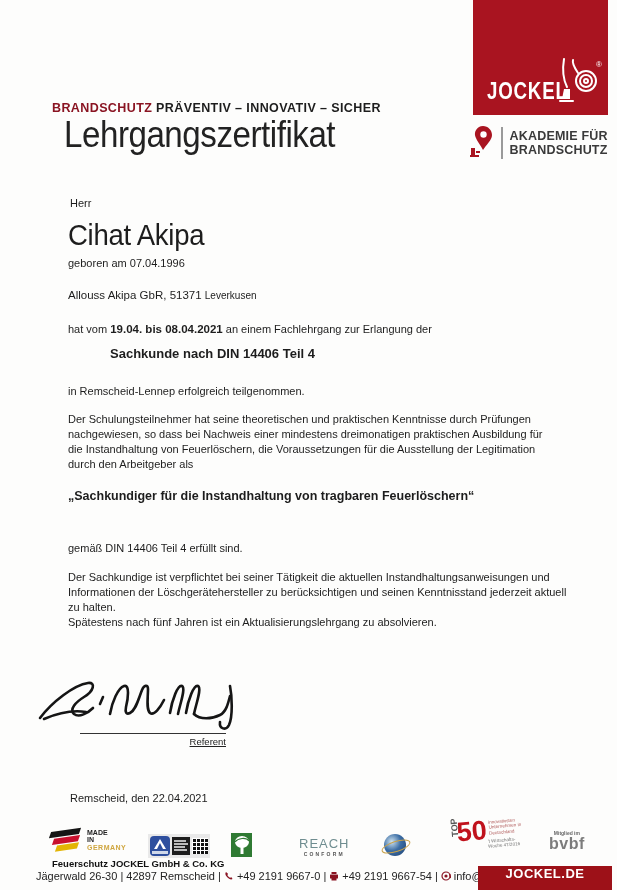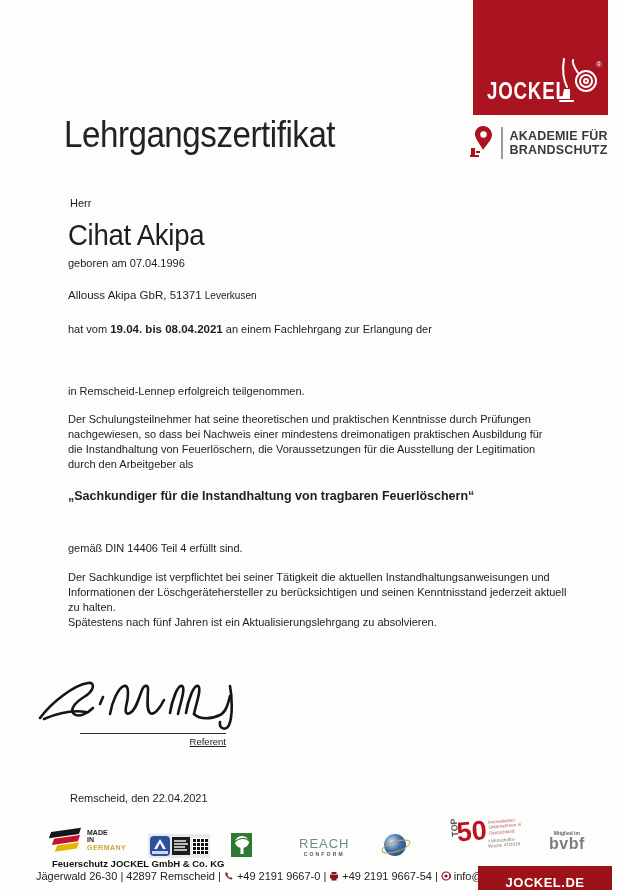--- a/index.html
+++ b/index.html
@@ -85,21 +85,21 @@
   .top50 .cap{font-size:4.6px;color:#b05a5a;line-height:1.15;margin-left:2px;margin-top:2px;}
   .top50 .src{font-size:4.6px;color:#777;margin-top:3px;}
   .bvbf{left:549px;top:830px;text-align:center;}
   .bvbf .c1{font-size:5px;color:#666;font-weight:bold;}
   .bvbf .c2{font-size:16px;color:#7c7c7c;font-weight:bold;letter-spacing:.5px;line-height:1;}
   
   .footer-company{position:absolute;left:52px;top:858px;font-size:9.5px;font-weight:bold;color:#111;}
   .footer-address{position:absolute;left:36px;top:870px;font-size:11px;color:#222;display:flex;align-items:center;gap:3px;white-space:nowrap;}
   .footer-address svg{flex:0 0 auto;}
   .site-box{position:absolute;left:478px;top:866px;width:134px;height:24px;background:#9d1118;
-    display:flex;align-items:flex-end;justify-content:center;}
+    display:flex;align-items:flex-start;justify-content:center;}
   .site-box span{color:#fff;font-weight:bold;font-size:13px;letter-spacing:.5px;}
   b{font-weight:bold;}
 </style>
 </head>
 <body>
 
 <div class="page">
 
   <div class="brand-box">
     <span class="brand-text">JOCKEL</span>
@@ -129,34 +129,39 @@
         <rect x="8" y="27" width="4" height="2" fill="#a91420"></rect>
       </svg>
     </span>
     <span class="divider"></span>
     <span class="academy-text">
       <div>AKADEMIE FÜR</div>
       <div>BRANDSCHUTZ</div>
     </span>
   </div>
 
+  <div class="tagline">
+    <span class="red">BRANDSCHUTZ</span>
+    <span>PRÄVENTIV – INNOVATIV – SICHER</span>
+  </div>
   <div class="doc-title">Lehrgangszertifikat</div>
 
   <div class="t salutation">Herr</div>
   <div class="t name">Cihat Akipa</div>
   <div class="t birth">geboren am 07.04.1996</div>
   <div class="t company">
     <span>Allouss Akipa GbR, 51371</span>
     <span class="city">Leverkusen</span>
   </div>
   <div class="t course-intro">
     <span>hat vom</span>
     <b>19.04. bis 08.04.2021</b>
     <span>an einem Fachlehrgang zur Erlangung der</span>
   </div>
+  <div class="t course-name">Sachkunde nach DIN 14406 Teil 4</div>
   <div class="t participation">in Remscheid-Lennep erfolgreich teilgenommen.</div>
   <div class="t para1">Der Schulungsteilnehmer hat seine theoretischen und praktischen Kenntnisse durch Prüfungen nachgewiesen, so dass bei Nachweis einer mindestens dreimonatigen praktischen Ausbildung für die Instandhaltung von Feuerlöschern, die Voraussetzungen für die Ausstellung der Legitimation durch den Arbeitgeber als</div>
   <div class="t qualification">„Sachkundiger für die Instandhaltung von tragbaren Feuerlöschern“</div>
   <div class="t din-line">gemäß DIN 14406 Teil 4 erfüllt sind.</div>
   <div class="t para3">
     <div>Der Sachkundige ist verpflichtet bei seiner Tätigkeit die aktuellen Instandhaltungsanweisungen und Informationen der Löschgerätehersteller zu berücksichtigen und seinen Kenntnisstand jederzeit aktuell zu halten.</div>
     <div>Spätestens nach fünf Jahren ist ein Aktualisierungslehrgang zu absolvieren.</div>
   </div>
 
   <div class="signature">

